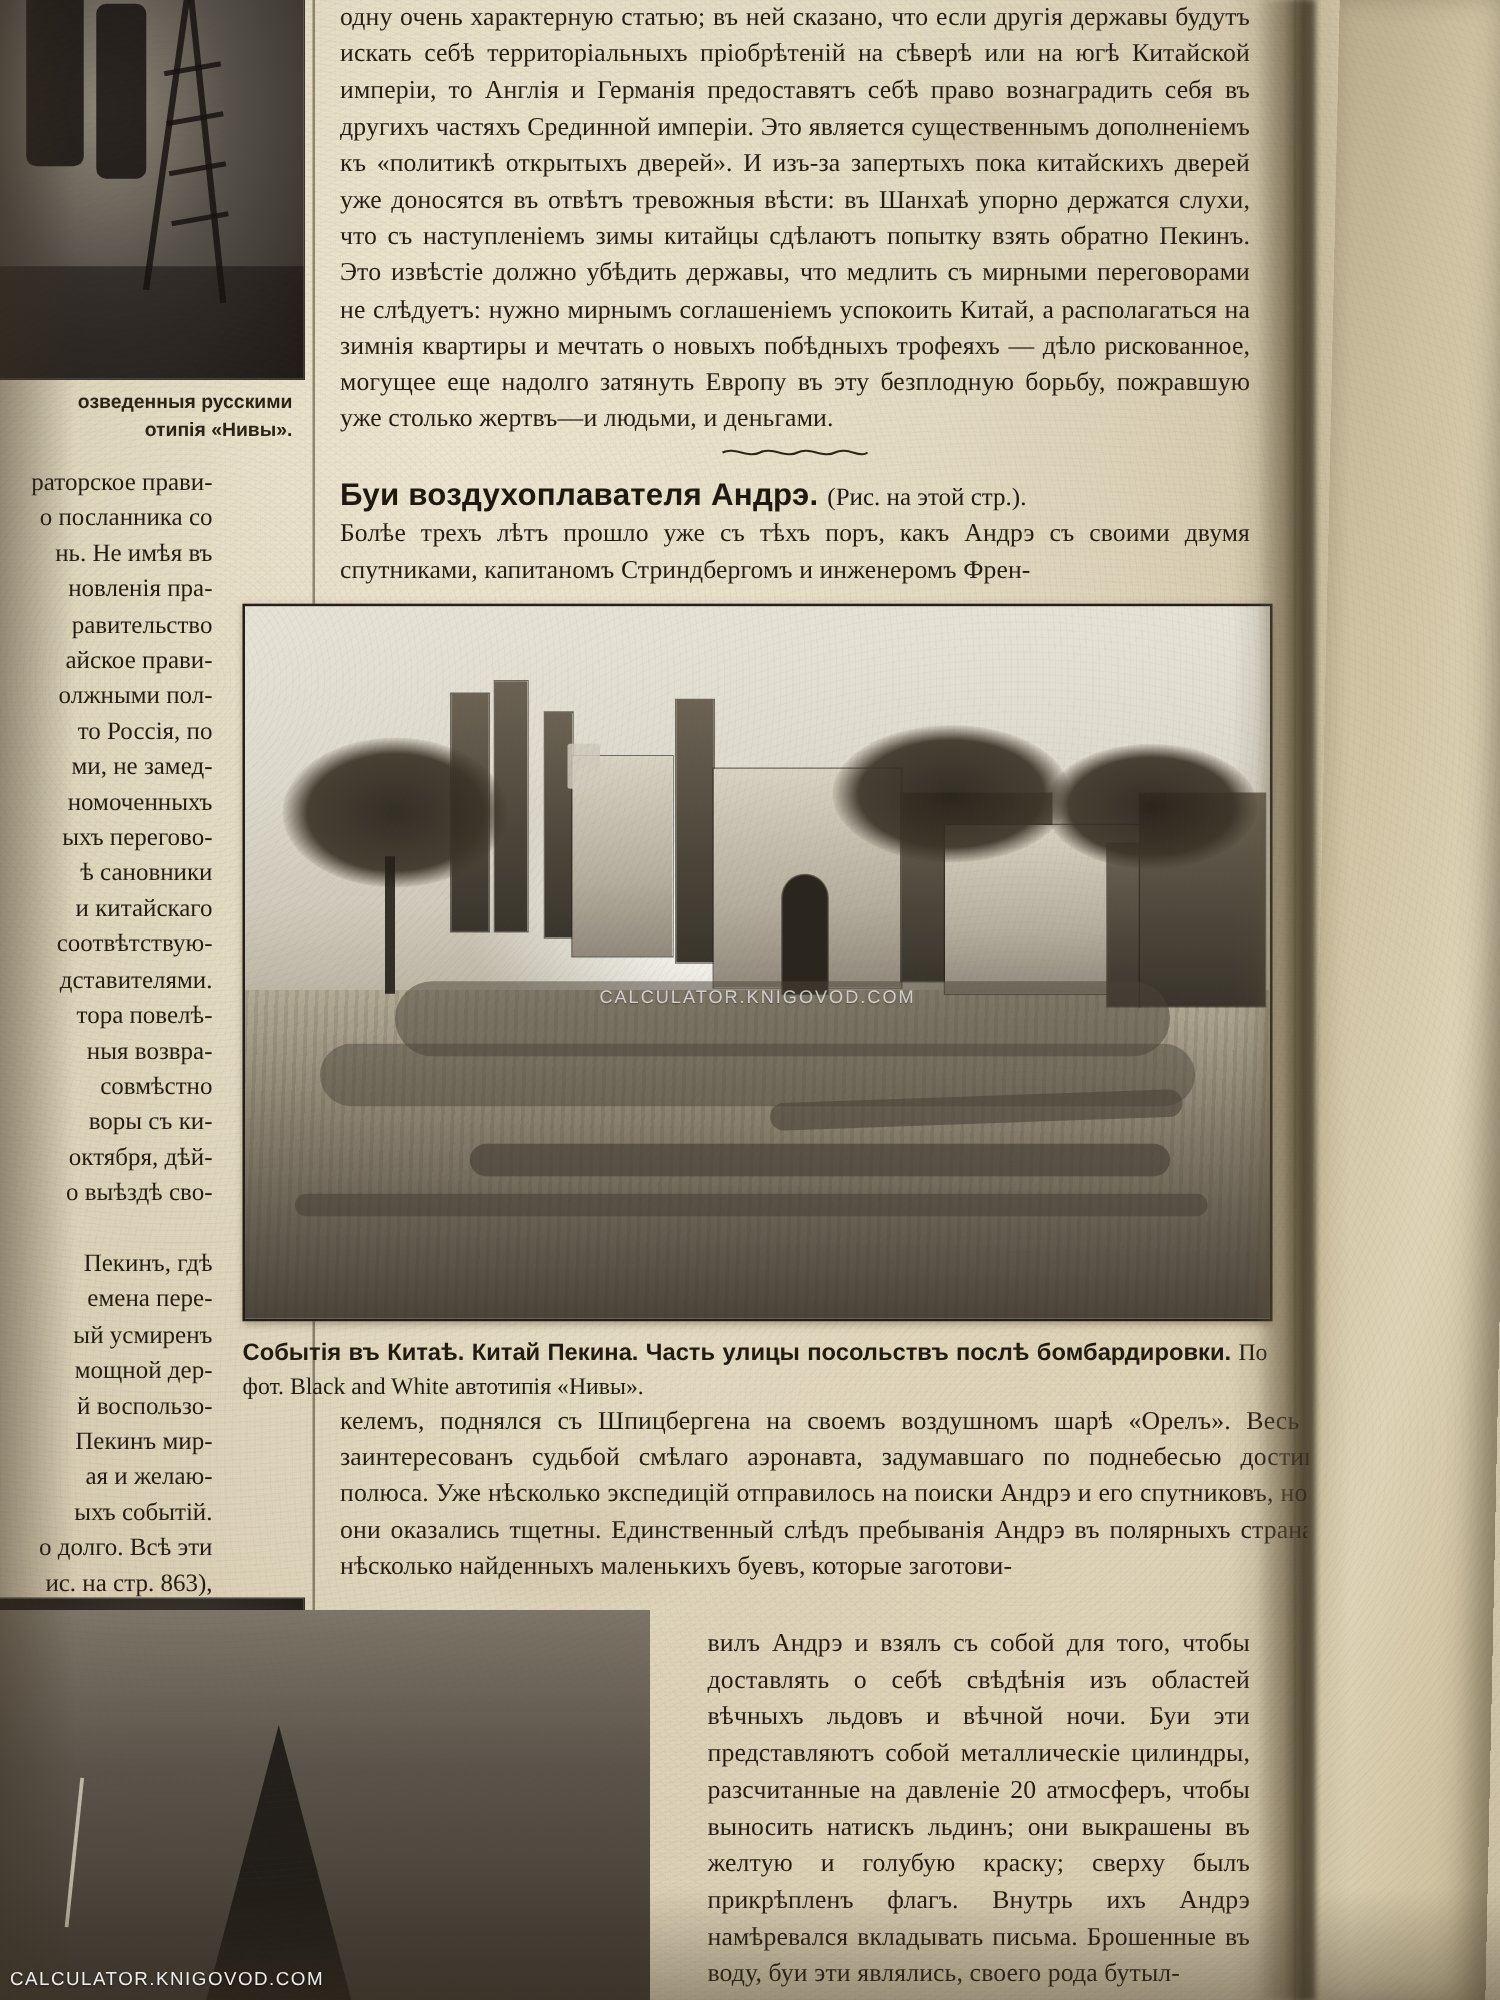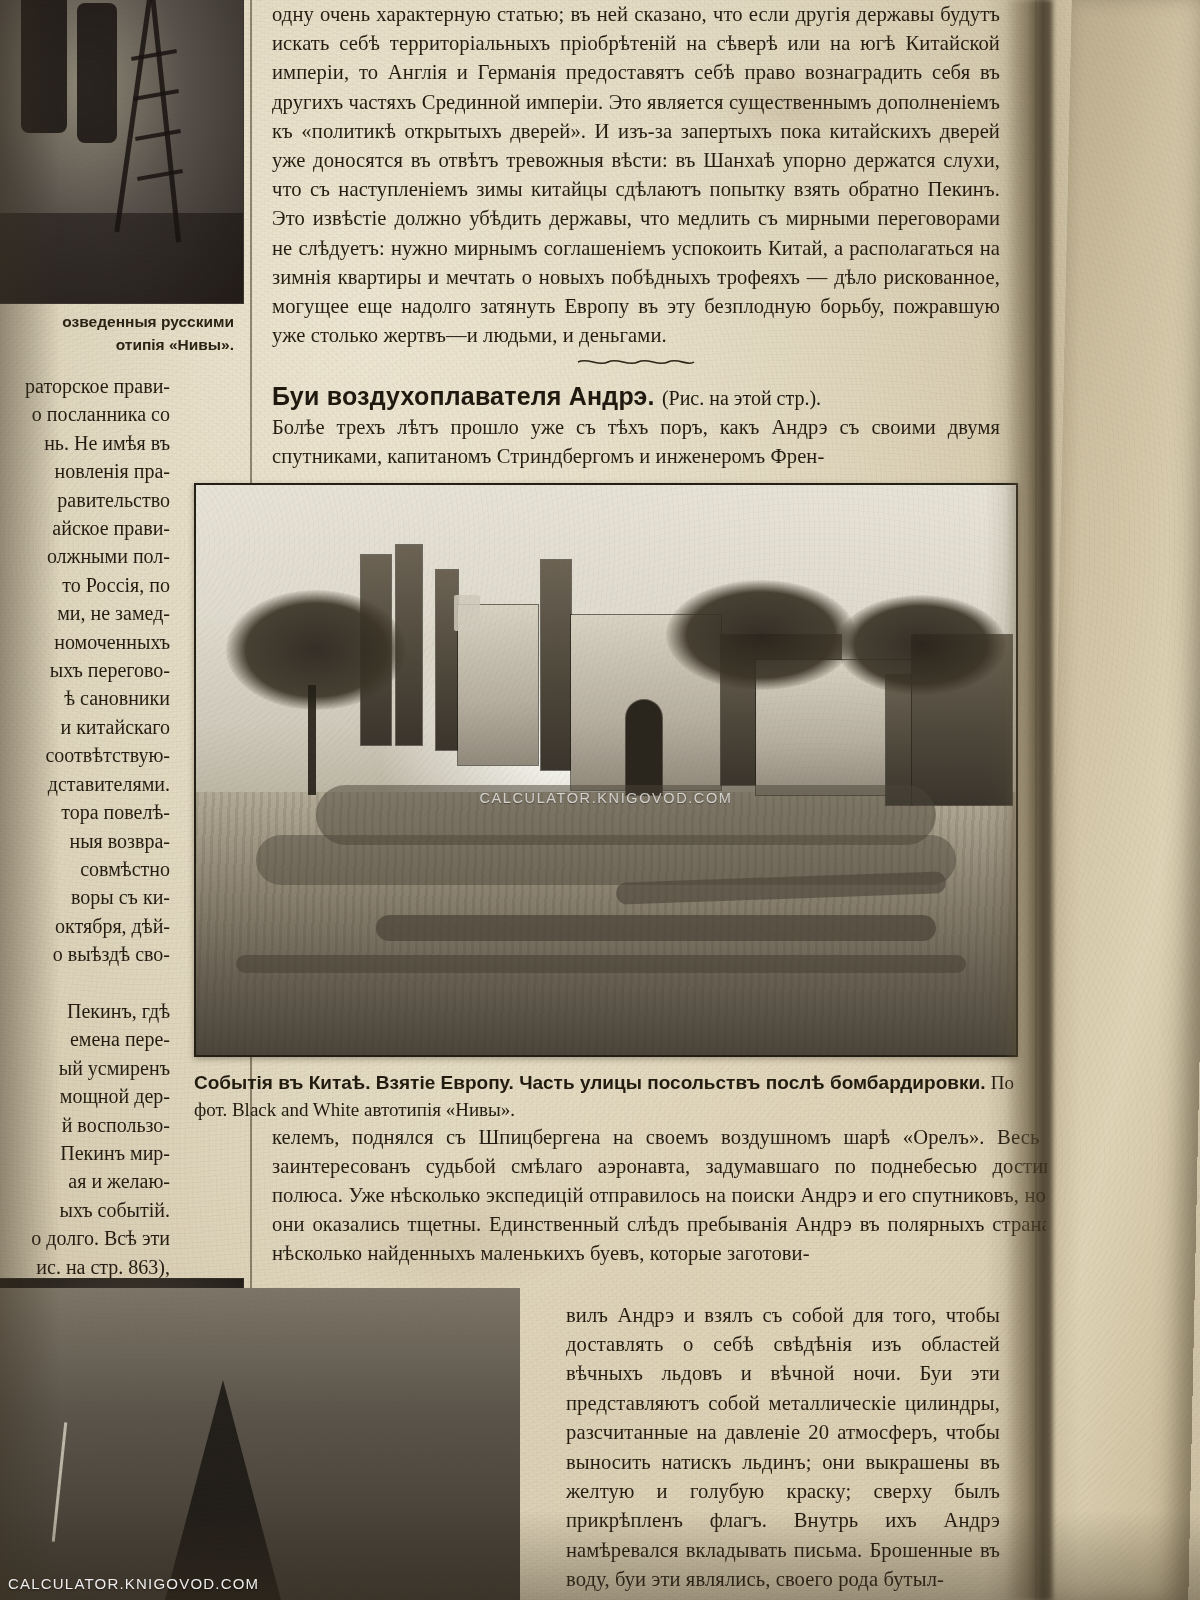--- a/index.html
+++ b/index.html
@@ -429,21 +429,21 @@
       <div class="rubble" style="left:120px;top:300px;width:620px;height:60px;border-radius:40px;opacity:.5;"></div>
       <div class="rubble" style="left:60px;top:350px;width:700px;height:50px;border-radius:40px;opacity:.45;"></div>
       <div class="rubble" style="left:180px;top:430px;width:560px;height:26px;border-radius:14px;opacity:.7;"></div>
       <div class="rubble" style="left:40px;top:470px;width:730px;height:18px;border-radius:10px;opacity:.6;"></div>
       <div class="rubble" style="left:420px;top:392px;width:330px;height:22px;border-radius:12px;opacity:.6;transform:rotate(-2deg);"></div>
 
       <div class="watermark-img">CALCULATOR.KNIGOVOD.COM</div>
     </div>
 
     <div class="fig-caption">
-      <span>Событiя въ Китаѣ. Взятiе Европу. Часть улицы посольствъ послѣ бомбардировки.</span>
+      <span>Событiя въ Китаѣ. Китай Пекина. Часть улицы посольствъ послѣ бомбардировки.</span>
       <span class="serifpart">По фот. Black and White автотипiя «Нивы».</span>
     </div>
 
     <p class="body-text after-fig">келемъ, поднялся съ Шпицбергена на своемъ воздушномъ шарѣ «Орелъ». Весь мiръ заинтересованъ судьбой смѣлаго аэронавта, задумавшаго по поднебесью достигнуть полюса. Уже нѣсколько экспедицiй отправилось на поиски Андрэ и его спутниковъ, но пока они оказались тщетны. Единственный слѣдъ пребыванiя Андрэ въ полярныхъ странахъ—нѣсколько найденныхъ маленькихъ буевъ, которые заготови-</p>
   </div>
 
   <div class="bottom-photo">
     <div class="cone"></div>
     <div class="mast"></div>
   </div>

